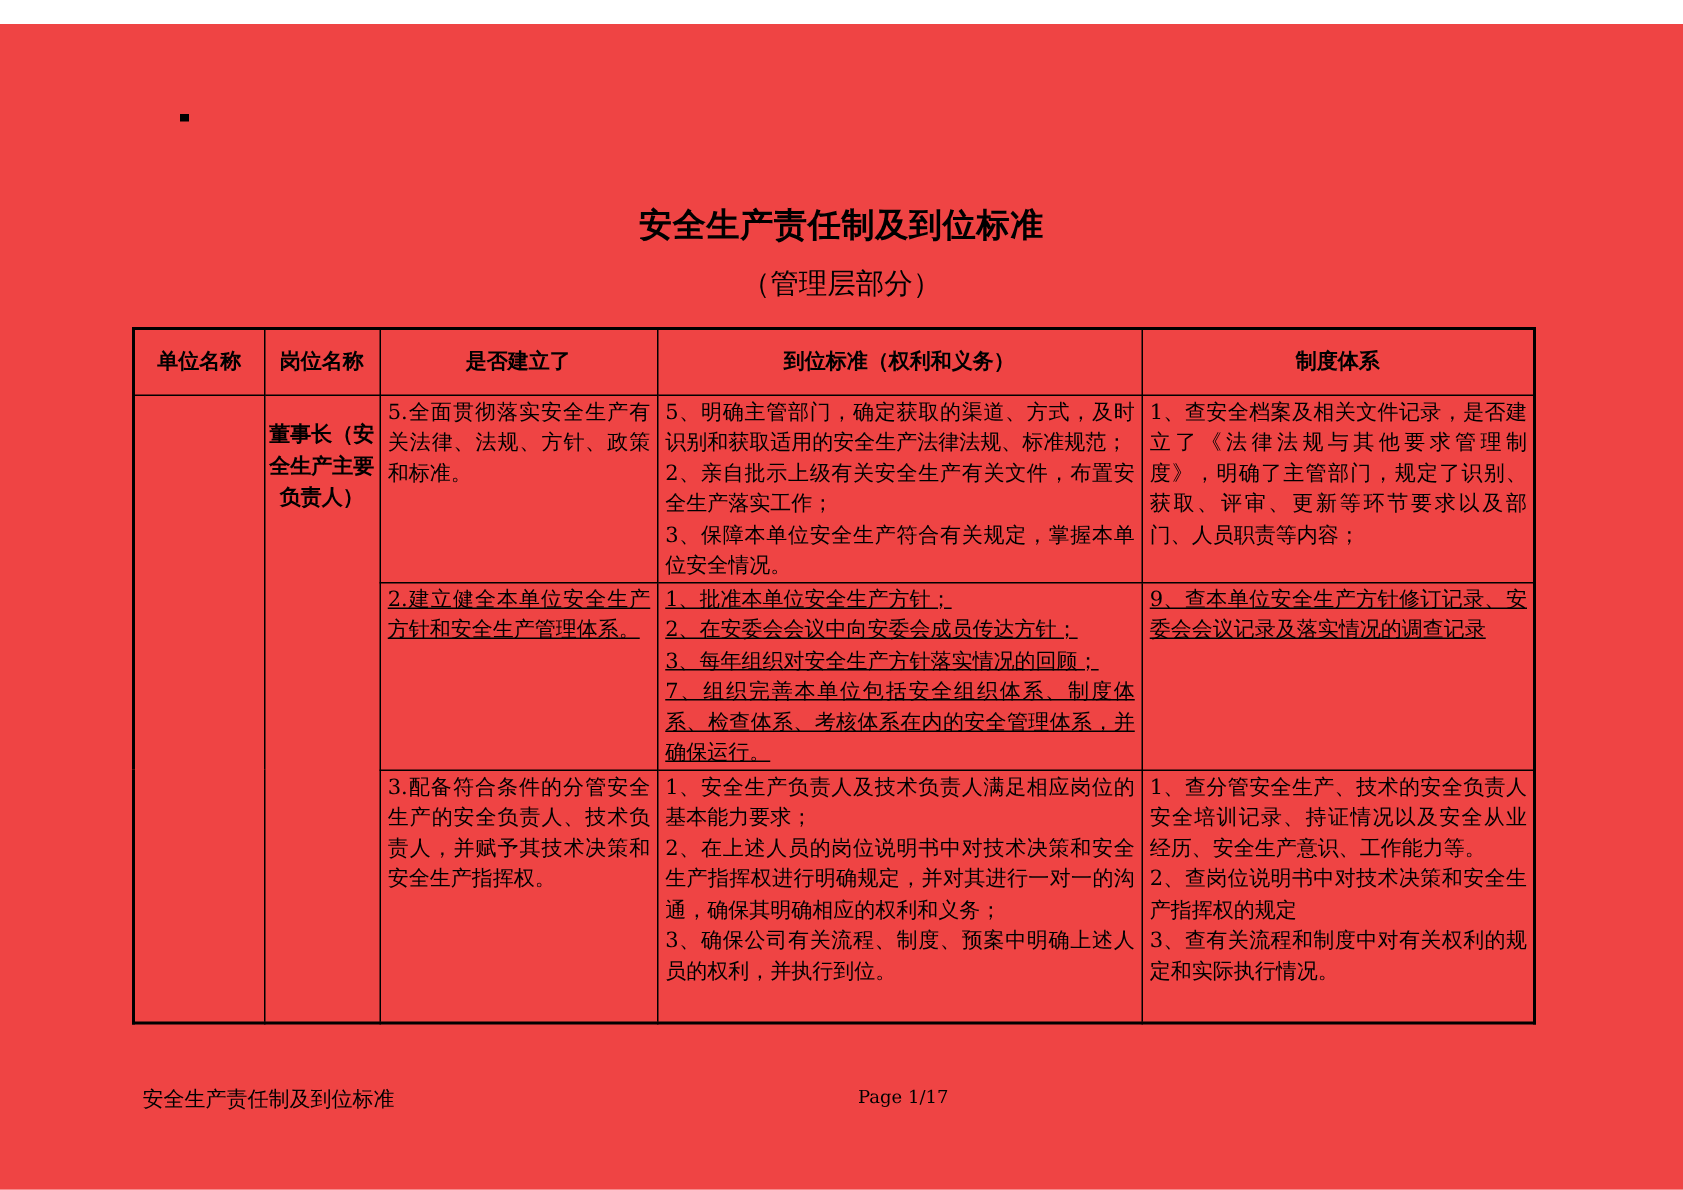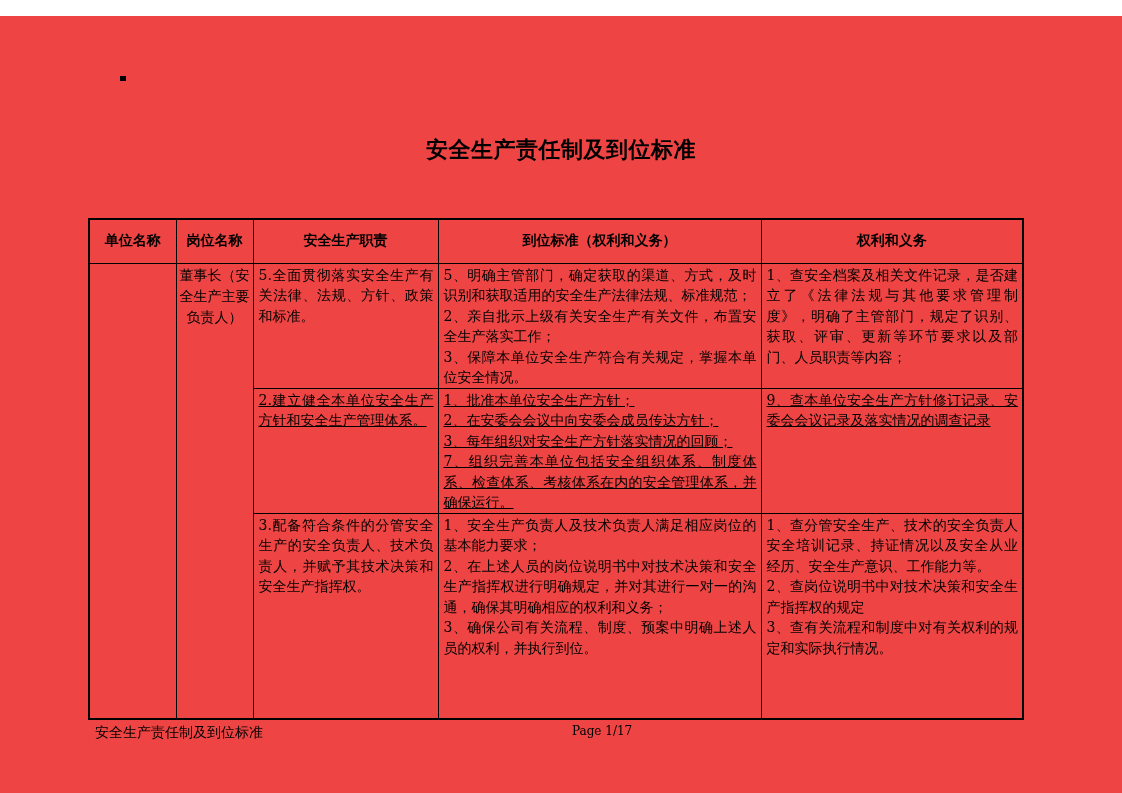--- a/index.html
+++ b/index.html
@@ -57,26 +57,26 @@
     vertical-align: middle;
     padding: 0 2px;
   }
   .resp-table td {
     vertical-align: top;
     line-height: 20.5px;
     padding: 1px 4px 0 5px;
   }
   tr.row-1 { height: 123px; }
   tr.row-2 { height: 123px; text-decoration: underline; }
-  tr.row-3 { height: 206px; }
+  tr.row-3 { height: 169px; }
   td.cell-unit { padding: 1px 2px; }
   td.cell-position {
-    font-weight: normal;
+    font-weight: bold;
     text-align: center;
-    padding: 1px 2px;
+    padding: 16px 2px;
     line-height: 21px;
   }
   .multiline {
     white-space: pre-line;
     text-align: justify;
     text-justify: inter-ideograph;
   }
   .footer-left {
     position: absolute;
     left: 95px; top: 708px;
@@ -89,36 +89,37 @@
   }
 </style>
 </head>
 <body>
 
 <div class="page">
 
   <div class="stray-dot"></div>
 
   <h1 class="doc-title">安全生产责任制及到位标准</h1>
+  <div class="doc-subtitle">（管理层部分）</div>
 
   <table class="resp-table">
     <colgroup>
       <col style="width:87px">
       <col style="width:77px">
       <col style="width:185px">
       <col style="width:323px">
       <col style="width:262px">
     </colgroup>
     <thead>
       <tr>
         <th>单位名称</th>
         <th>岗位名称</th>
-        <th>安全生产职责</th>
+        <th>是否建立了</th>
         <th>到位标准（权利和义务）</th>
-        <th>权利和义务</th>
+        <th>制度体系</th>
       </tr>
     </thead>
     <tbody>
       <tr class="row-1">
         <td class="cell-unit" rowspan="3"></td>
         <td class="cell-position" rowspan="3">董事长（安全生产主要负责人）</td>
         <td class="multiline">5.全面贯彻落实安全生产有关法律、法规、方针、政策和标准。</td>
         <td class="multiline">5、明确主管部门，确定获取的渠道、方式，及时识别和获取适用的安全生产法律法规、标准规范；
 2、亲自批示上级有关安全生产有关文件，布置安全生产落实工作；
 3、保障本单位安全生产符合有关规定，掌握本单位安全情况。</td>

